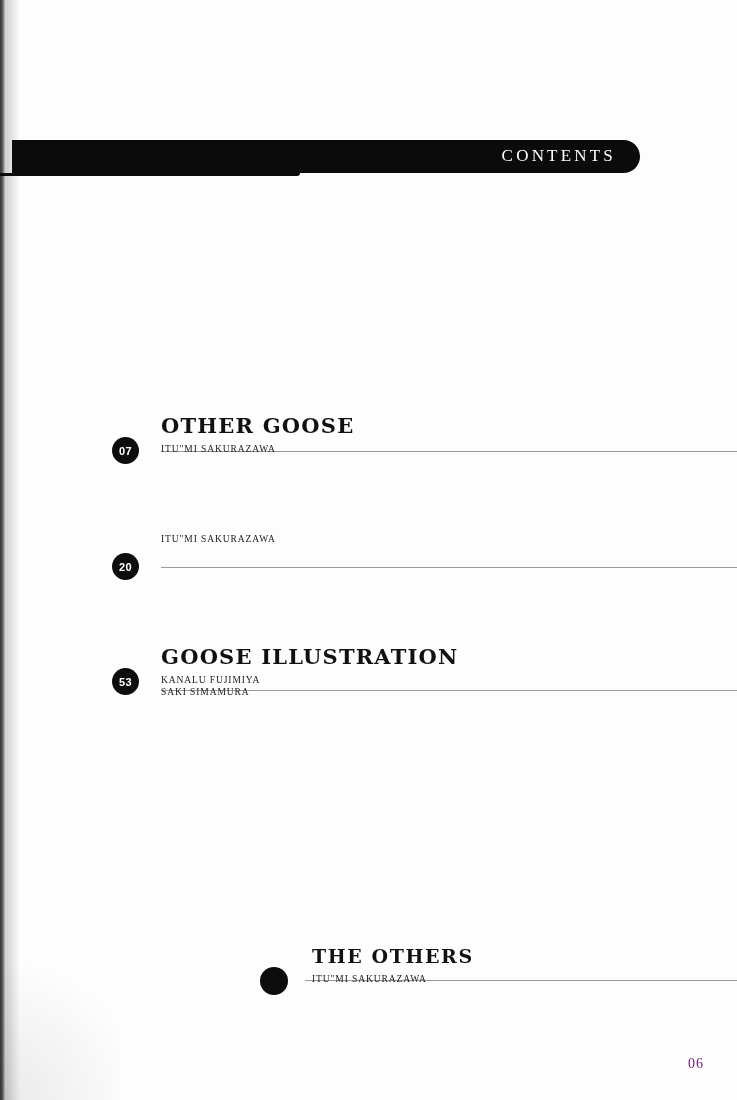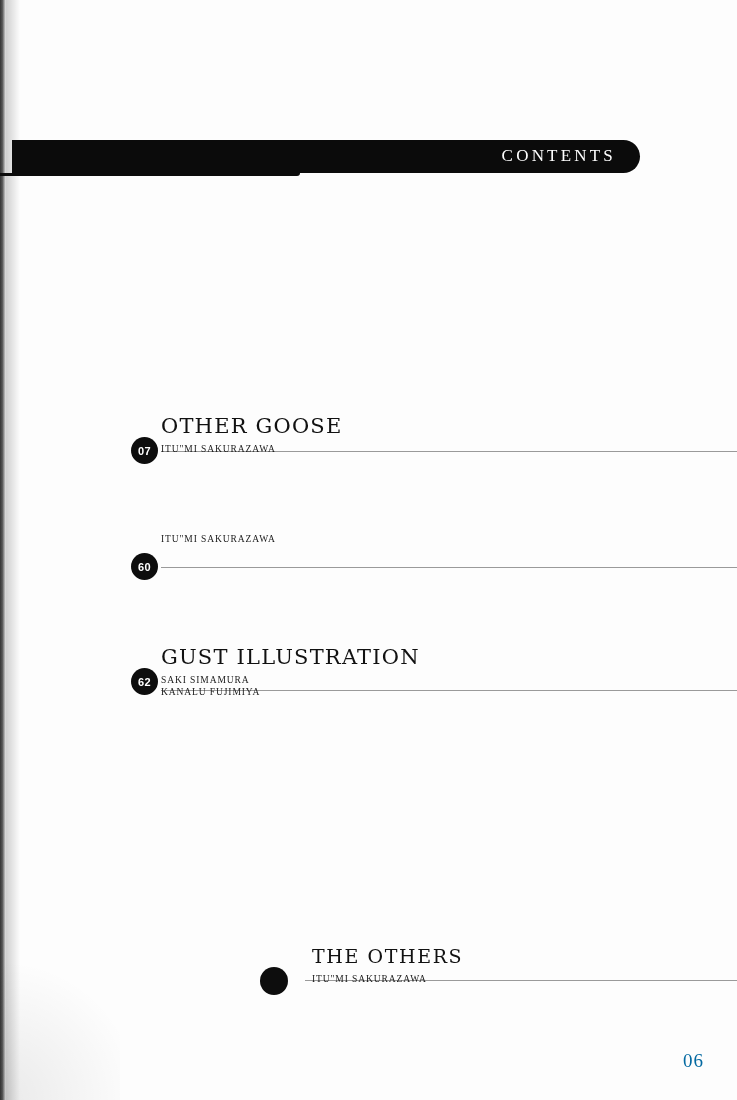--- a/index.html
+++ b/index.html
@@ -90,35 +90,34 @@
     border-radius: 50%;
     background: #0d0d0d;
     color: #ffffff;
     font-family: "Liberation Sans", sans-serif;
     font-size: 11px;
     font-weight: bold;
     display: flex;
     align-items: center;
     justify-content: center;
     letter-spacing: 0.5px;
-    margin-left: 19px;
   }
   .entry-body {
     position: absolute;
     left: 49px;
     top: -24px;
     width: 576px;
   }
   .entry-title {
     font-family: "DejaVu Serif", serif;
     font-size: 21px;
     letter-spacing: 1.2px;
     color: #111111;
     white-space: nowrap;
-    font-weight: 400;
+    font-weight: 700;
     line-height: 26px;
   }
   .rule {
     position: absolute;
     height: 1px;
     background: #9a9a9a;
     left: 49px;
   }
   .authors {
     margin-top: 4px;
@@ -156,23 +155,23 @@
     font-size: 19px;
     letter-spacing: 1.6px;
   }
 
   
   .folio {
     position: absolute;
     right: 33px;
     bottom: 28px;
     font-family: "Liberation Serif", serif;
-    font-size: 19px;
+    font-size: 14px;
     letter-spacing: 1px;
-    color: #0369a1;
+    color: #701a75;
   }
 
   
   .vignette {
     position: absolute;
     left: 0;
     bottom: 0;
     width: 120px;
     height: 160px;
     background: radial-gradient(circle at 0% 100%, rgba(0,0,0,0.08), rgba(0,0,0,0) 70%);
@@ -197,37 +196,37 @@
     <div class="rule" style="top:14px; width:576px;"></div>
     <div class="entry-body">
       <div class="entry-title">OTHER GOOSE</div>
       <div class="authors">
         <div>ITU"MI SAKURAZAWA</div>
       </div>
     </div>
   </div>
 
   <div class="entry" style="top:553px;">
-    <div class="bullet">60</div>
+    <div class="bullet">20</div>
     <div class="rule" style="top:14px; width:576px;"></div>
     <div class="entry-body">
       <div class="authors">
         <div>ITU"MI SAKURAZAWA</div>
       </div>
     </div>
   </div>
 
   <div class="entry" style="top:668px;">
-    <div class="bullet">62</div>
+    <div class="bullet">53</div>
     <div class="rule" style="top:22px; width:576px;"></div>
     <div class="entry-body">
-      <div class="entry-title">GUST ILLUSTRATION</div>
-      <div class="authors">
+      <div class="entry-title">GOOSE ILLUSTRATION</div>
+      <div class="authors">
+        <div>KANALU FUJIMIYA</div>
         <div>SAKI SIMAMURA</div>
-        <div>KANALU FUJIMIYA</div>
       </div>
     </div>
   </div>
 
   <div class="entry-last" style="top:967px;">
     <div class="dot"></div>
     <div class="rule" style="top:13px; left:45px; width:432px;"></div>
     <div class="entry-body">
       <div class="entry-title">THE OTHERS</div>
       <div class="authors">

